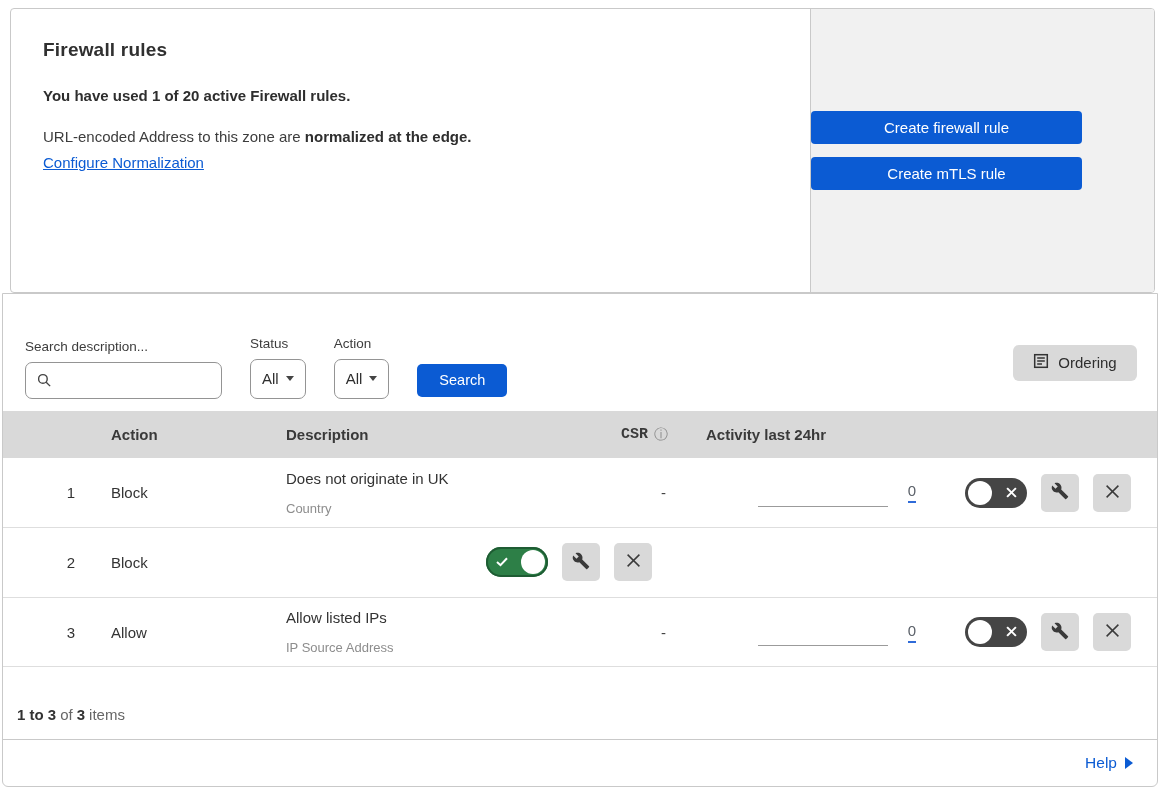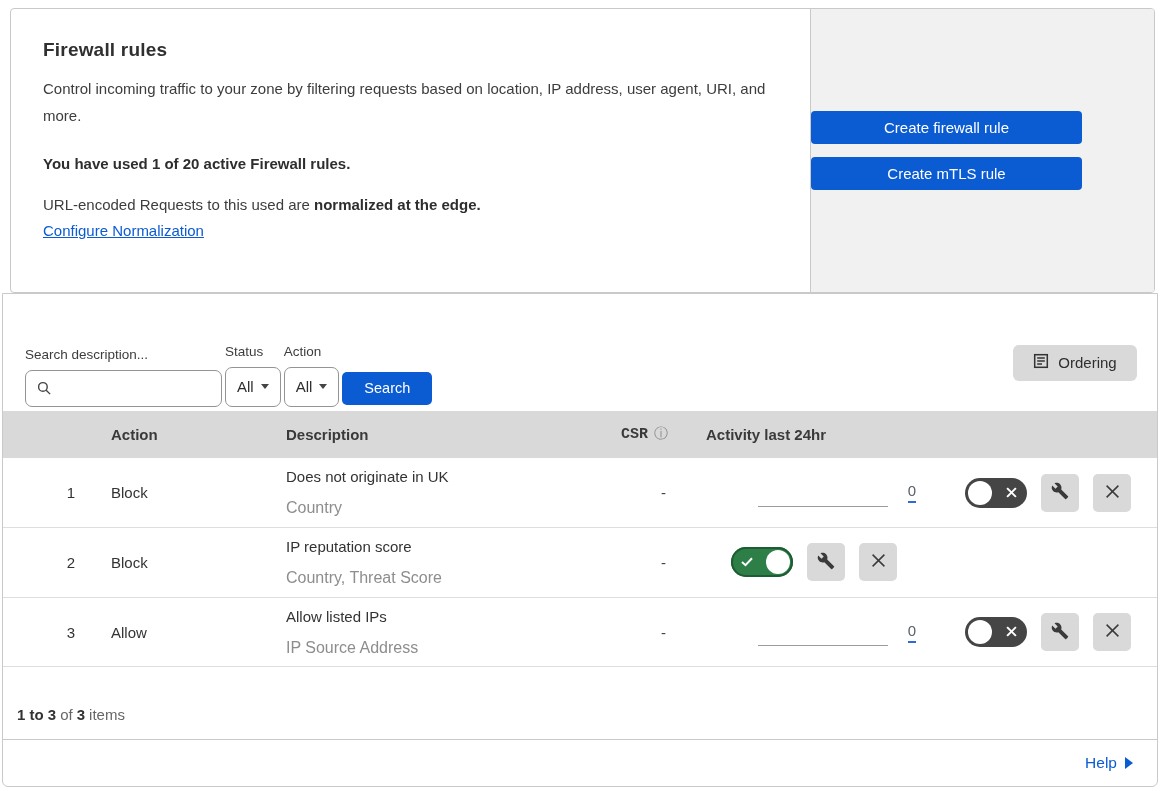--- a/index.html
+++ b/index.html
@@ -47,22 +47,22 @@
   }
 
   
   .bottom-card{
     position:absolute;left:2px;top:293px;width:1156px;height:494px;
     background:#fff;border:1px solid var(--border-grey);border-radius:0 0 6px 6px;
     display:flex;flex-direction:column;overflow:hidden;
   }
 
   
-  .filter-bar{height:117px;position:relative;padding:24px 22px 4px 22px;
-    display:flex;align-items:flex-end;gap:3px;}
+  .filter-bar{height:117px;position:relative;padding:24px 22px 12px 22px;
+    display:flex;align-items:flex-end;gap:28px;}
   .fgroup{display:flex;flex-direction:column;}
   .flabel{font-size:13.5px;color:#3d3d3d;margin-bottom:8px;}
   .search-box{position:relative;width:197px;height:37px;}
   .search-box input{
     width:197px;height:37px;border:1px solid #949494;border-radius:7px;
     padding:0 10px 0 36px;font-size:14px;font-family:inherit;color:#333;outline:none;background:#fff;
   }
   .search-glyph{position:absolute;left:12px;top:11px;pointer-events:none;}
   .dropdown{
     height:40px;border:1px solid #949494;border-radius:7px;background:#fff;
@@ -87,21 +87,21 @@
   .th-desc{padding-left:20px;}
   .th-csr{display:flex;align-items:center;justify-content:flex-end;gap:6px;padding-right:10px;font-family:Liberation Mono, monospace;}
   .info-glyph{font-size:14px;color:#8a8a8a;font-weight:400;cursor:pointer;}
   .th-activity{padding-left:28px;}
 
   .trow{height:70px;border-bottom:1px solid #dedede;background:#fff;}
   .cell-num{font-size:15px;color:#333;text-align:right;padding-right:16px;}
   .cell-action{font-size:15px;color:#333;padding-left:20px;}
   .cell-desc{padding-left:20px;}
   .desc-title{font-size:15px;color:#333;}
-  .desc-sub{font-size:16px;color:#8d8d8d;margin-top:14px;}
+  .desc-sub{font-size:13px;color:#8d8d8d;margin-top:14px;}
   .cell-csr{font-size:15px;color:#444;text-align:right;padding-right:12px;}
   .cell-activity{display:flex;align-items:center;justify-content:flex-end;gap:20px;padding-right:7px;}
   .spark-area{width:130px;height:34px;display:flex;align-items:flex-end;}
   .spark-svg{display:block;}
   .spark-line{fill:none;stroke:var(--spark-blue);stroke-width:1.3;}
   .spark-fill{fill:rgba(107,150,232,0.14);stroke:none;}
   .flat-line{width:130px;height:0;border-top:1px solid #9b9b9b;margin-bottom:3px;}
   .activity-count{font-size:15px;color:#5a6068;border-bottom:2px solid #2f6bd8;
     padding-bottom:2px;cursor:pointer;display:inline-block;}
   .cell-controls{display:flex;align-items:center;justify-content:flex-end;gap:14px;padding-right:26px;}
@@ -130,23 +130,22 @@
     border-left:8px solid var(--link-blue);}
 </style>
 </head>
 <body>
 
 <div class="viewport">
 
   <section class="top-card">
     <div class="top-left">
       <h1 class="page-title">Firewall rules</h1>
-      <p class="intro">Control incoming traffic to your zone by filtering requests based on location, IP address, user agent, URI, and more.</p>
       <p class="usage">You have used 1 of 20 active Firewall rules.</p>
-      <p class="norm"><span>URL-encoded Requests to this used are </span><b>normalized at the edge.</b></p>
+      <p class="norm"><span>URL-encoded Address to this zone are </span><b>normalized at the edge.</b></p>
       <a class="norm-link">Configure Normalization</a>
     </div>
     <aside class="top-right">
       <button class="blue-btn">Create firewall rule</button>
       <button class="blue-btn">Create mTLS rule</button>
     </aside>
   </section>
 
   <section class="bottom-card">
 
@@ -243,24 +242,20 @@
                 <line x1="12.5" y1="1.5" x2="1.5" y2="12.5" stroke="#3a3a3a" stroke-width="1.4"></line>
               </svg>
           </span>
         </button>
       </div>
     </div>
 
     <div class="tgrid trow">
       <div class="cell-num">2</div>
       <div class="cell-action">Block</div>
-      <div class="cell-desc">
-        <div class="desc-title">IP reputation score</div>
-        <div class="desc-sub">Country, Threat Score</div>
-      </div>
       <div class="cell-csr">-</div>
       <div class="cell-controls">
         <div class="toggle on">
           <span class="knob"></span>
 
           <span class="t-state icon-on">
             <svg width="12" height="10" viewBox="0 0 12 10">
                 <polyline points="1,5 4.5,8.2 11,1.3" fill="none" stroke="#fff" stroke-width="2"></polyline>
               </svg>
           </span>

